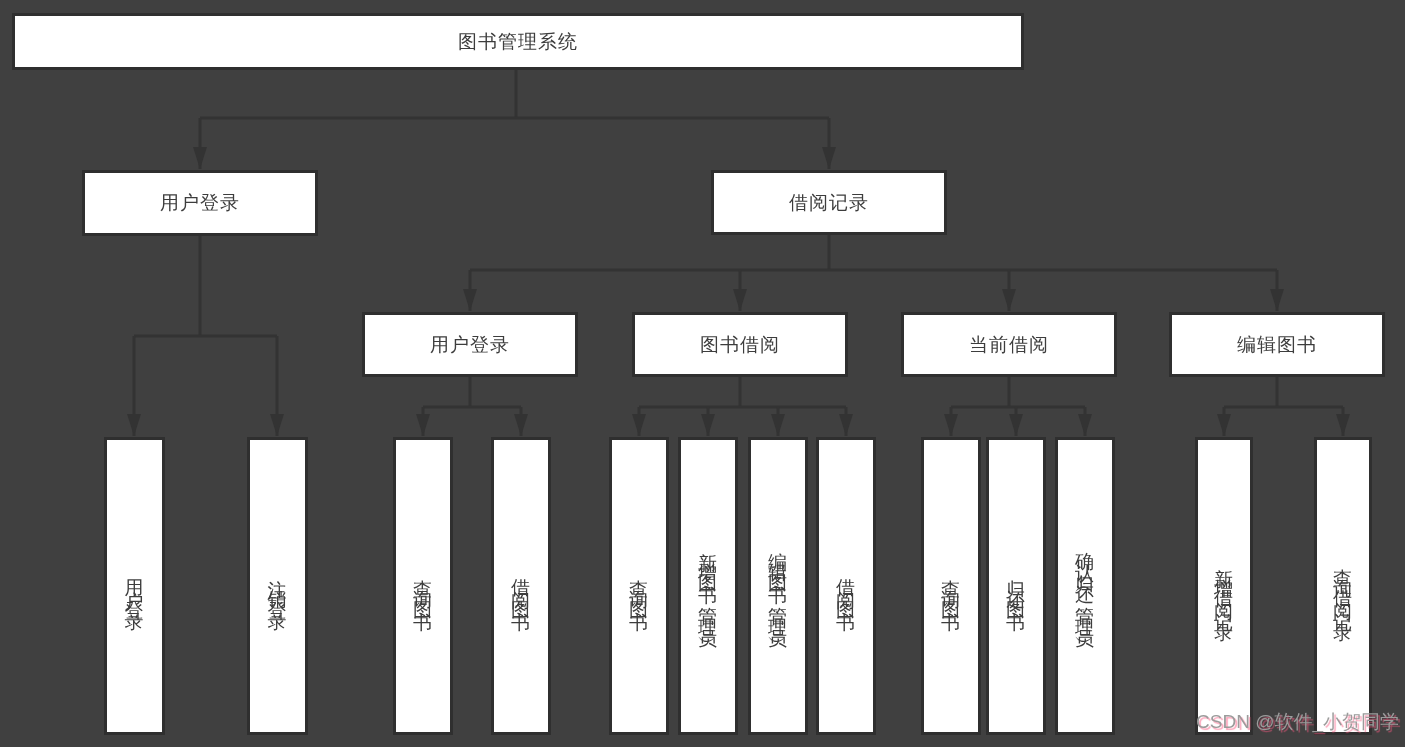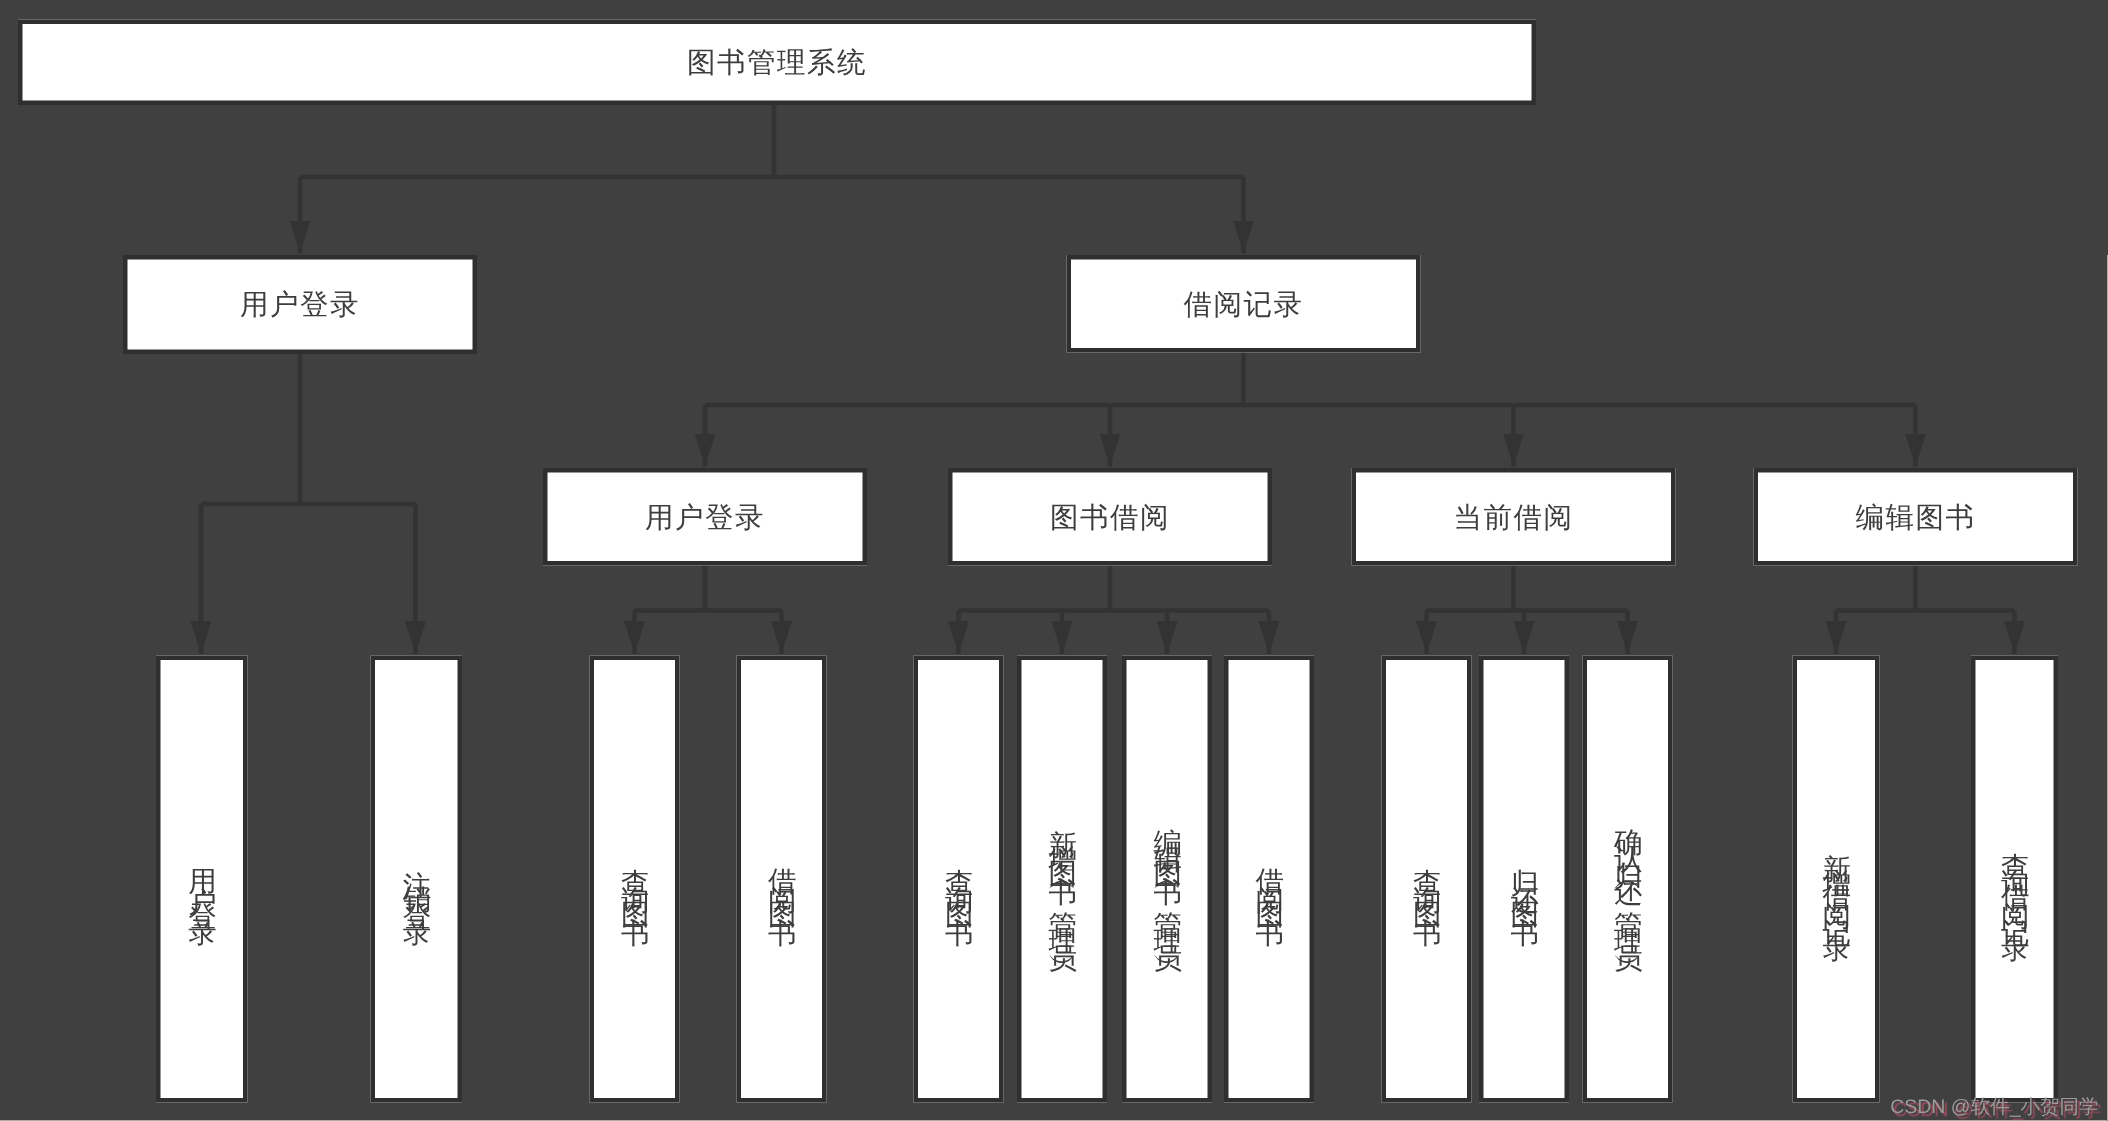--- a/index.html
+++ b/index.html
@@ -37,22 +37,22 @@
     writing-mode: vertical-rl;
     text-orientation: mixed;
     font-size: 19px;
     line-height: 1;
     letter-spacing: 11px;
     color: #3d3d3d;
   }
   .watermark {
     position: absolute;
     right: 6px;
-    bottom: 0;
-    font-size: 13px;
+    bottom: 12px;
+    font-size: 19px;
     color: #9b9b9b;
     text-shadow: 2px 2px 1px rgba(250, 90, 130, 0.55);
     white-space: nowrap;
   }
 </style>
 </head>
 <body>
 
 <div class="stage">
 

